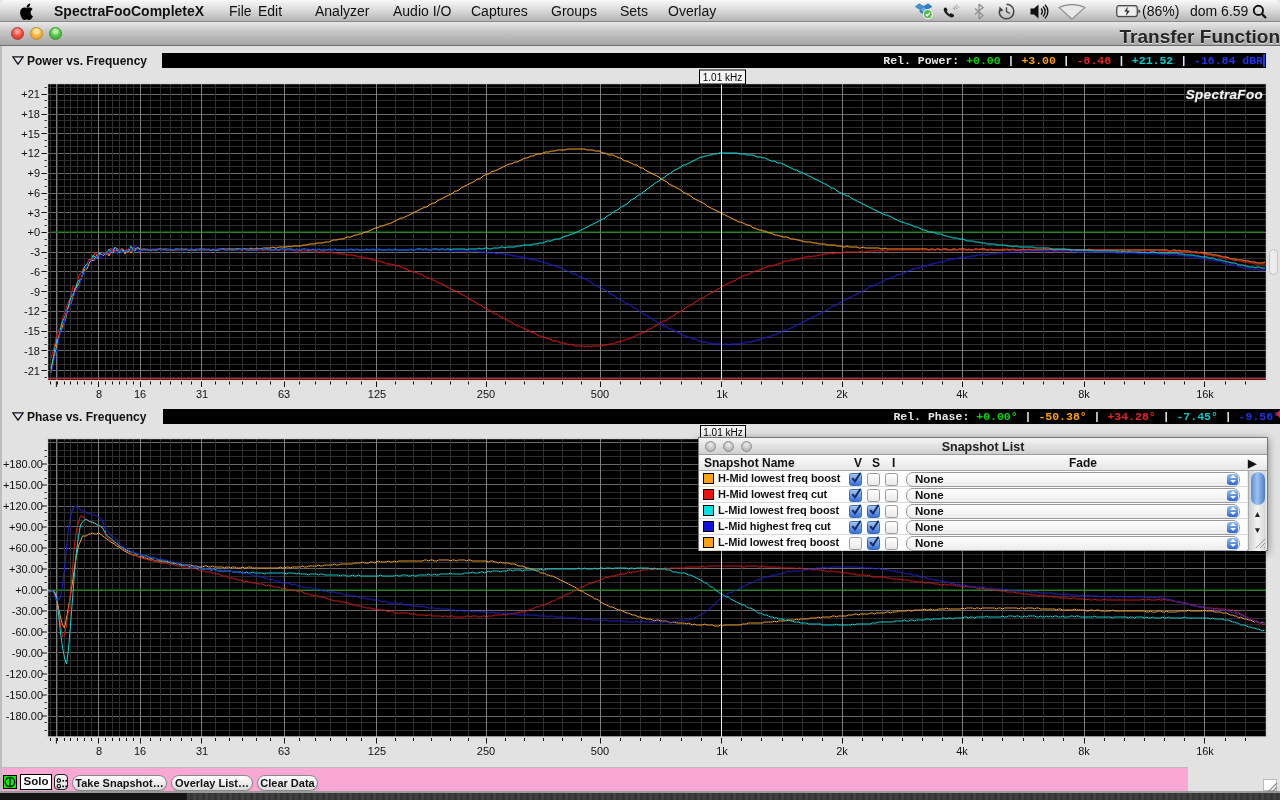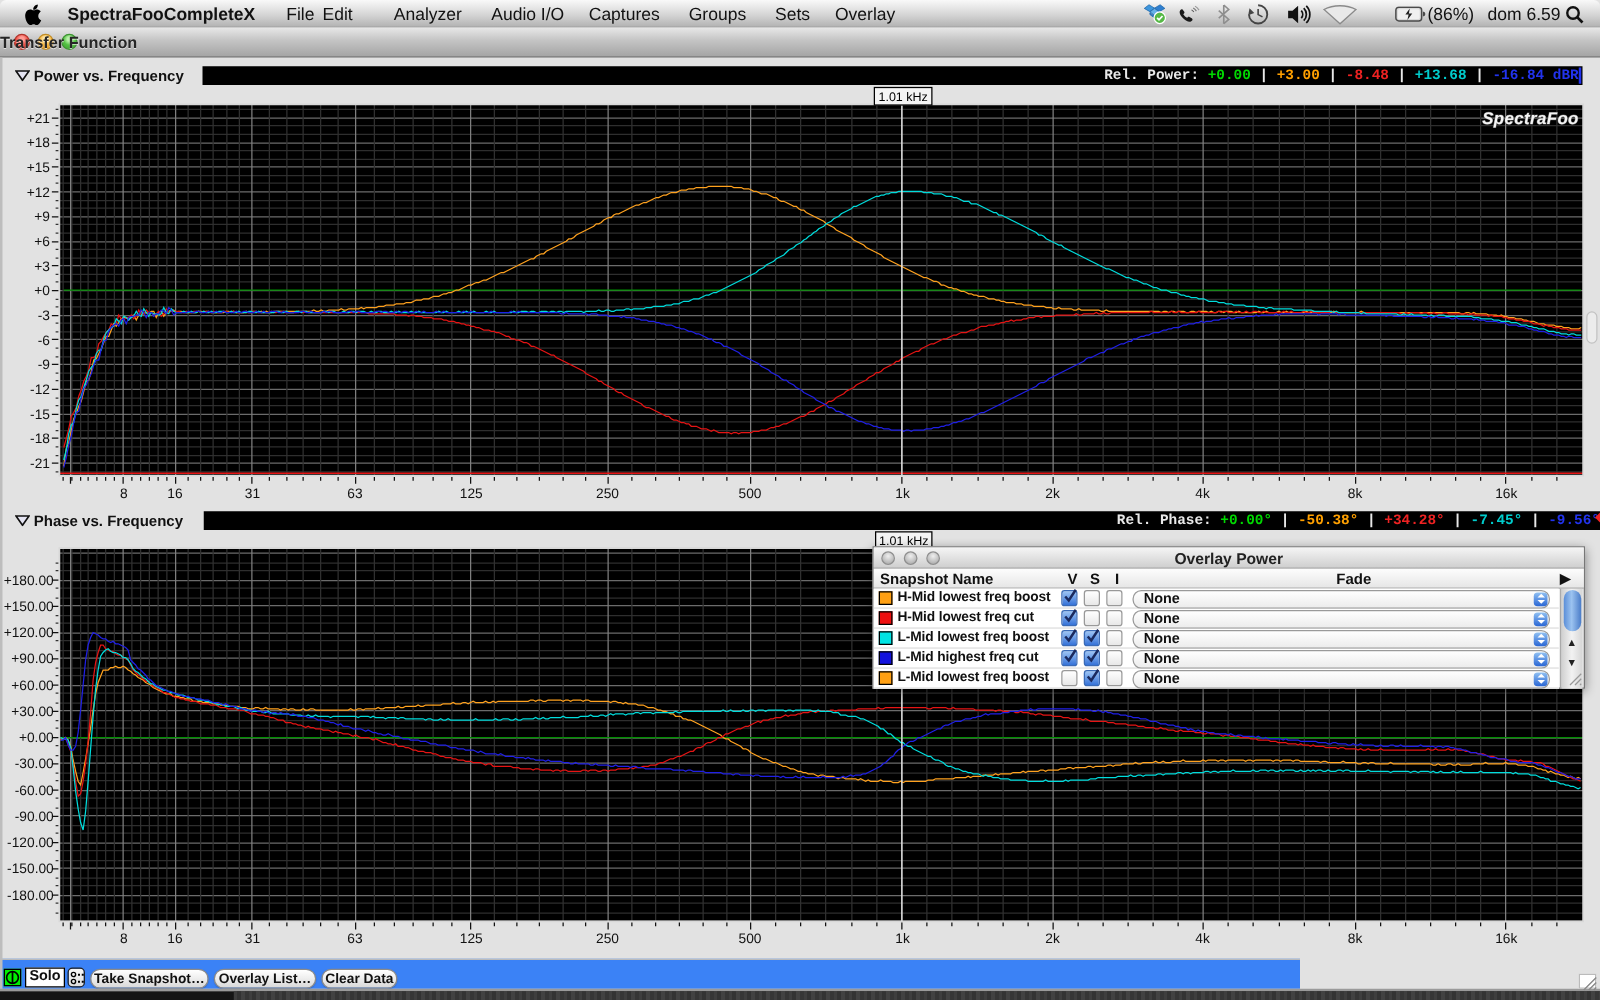--- a/index.html
+++ b/index.html
@@ -2,21 +2,21 @@
 <html><head><meta charset="utf-8"><style>
 *{margin:0;padding:0;box-sizing:border-box}
 html,body{width:1280px;height:800px;overflow:hidden;font-family:"Liberation Sans",sans-serif;background:#000}
 .screen{position:absolute;left:0;top:0;width:1280px;height:800px;background:#e2e2e2}
 .menubar{position:absolute;left:0;top:0;width:1280px;height:22px;background:linear-gradient(#f9f9f9,#d6d6d6 55%,#b4b4b4);border-bottom:1px solid #888;border-radius:5px 5px 0 0}
 .applelogo{position:absolute;left:20px;top:3px}
 .mi{position:absolute;top:3px;font-size:14px;color:#111}
 .mi.b{font-weight:bold}
 .mtext{position:absolute;top:3px;font-size:14px;color:#111}
 .titlebar{position:absolute;left:0;top:22px;width:1280px;height:24px;background:linear-gradient(#e8e8e8,#c4c4c4 45%,#a5a5a5);border-bottom:1px solid #6e6e6e}
-.title{position:absolute;left:0;right:0;top:4px;text-align:left;font-size:13px;font-weight:bold;color:#262626;text-shadow:0 1px 0 rgba(255,255,255,.6)}
+.title{position:absolute;left:0;right:0;top:4px;text-align:right;font-size:19px;font-weight:bold;color:#262626;text-shadow:0 1px 0 rgba(255,255,255,.6)}
 .tl{position:absolute;top:4.5px;width:13px;height:13px;border-radius:50%}
 .tl.red{background:radial-gradient(circle at 50% 30%,#ff9d96 0 18%,#ee4b40 50%,#c43b32);border:0.5px solid #b0352d}
 .tl.yel{background:radial-gradient(circle at 50% 30%,#ffe9a8 0 18%,#f6b33e 50%,#d2922b);border:0.5px solid #c08c25}
 .tl.grn{background:radial-gradient(circle at 50% 30%,#b8f0a8 0 18%,#53c243 50%,#3d9e31);border:0.5px solid #3c9330}
 .sechdr{position:absolute;font-size:12px;font-weight:bold;color:#111}
 .disc{position:absolute;width:12px;height:9px}
 .robar{position:absolute;background:#000;color:#ddd;font-family:"Liberation Mono",monospace;font-size:11.5px;font-weight:bold;text-align:right;line-height:15px;white-space:pre;padding-right:3px}
 .ro.w{color:#e8e8e8}.ro.g{color:#00d800}.ro.o{color:#ffa000}.ro.r{color:#ee2222}.ro.c{color:#00cccc}.ro.b{color:#2233ee}
 svg.graph{position:absolute;left:0}
 .ax{font-family:"Liberation Sans",sans-serif;font-size:11px;fill:#111}
@@ -34,21 +34,21 @@
 .cbx{position:relative;display:inline-block;width:13px;height:13px;border:1px solid #999;border-radius:2.5px;background:linear-gradient(#fff,#e8e8e8)}
 .cbx.on{background:linear-gradient(#9fc6f5,#3572d8);border-color:#3a6ab5}
 .pop{position:absolute;left:207px;top:1px;width:334px;height:15px;border:1px solid #9a9a9a;border-radius:7px;background:linear-gradient(#fff,#ececec);font-size:11.5px;font-weight:bold;color:#111;line-height:12px;padding-left:8px}
 .step{position:absolute;right:1px;top:0.5px;width:11px;height:11px;border-radius:3px;background:linear-gradient(#8fc0f2,#2a66d4)}
 .su{position:absolute;left:2.5px;top:1.5px;border-left:3px solid transparent;border-right:3px solid transparent;border-bottom:3.5px solid #fff}
 .sd{position:absolute;left:2.5px;bottom:1.5px;border-left:3px solid transparent;border-right:3px solid transparent;border-top:3.5px solid #fff}
 .ovl-sb{position:absolute;right:1px;top:33px;width:18px;height:80px;background:linear-gradient(90deg,#cfcfcf,#f2f2f2 50%,#d6d6d6);border-left:1px solid #aaa}
 .sb-thumb{position:absolute;left:1.5px;top:1px;width:14px;height:33px;border-radius:7px;background:linear-gradient(90deg,#5b8ed8,#9cc3f0 45%,#4a7cc8)}
 .sb-btn{position:absolute;left:0;width:17px;height:14px;font-size:8.5px;color:#222;text-align:center;line-height:14px}
 .grip{position:absolute;right:1px;bottom:1px}
-.tbar{position:absolute;left:0;top:767px;width:1040px;height:24px;background:#3b82f6;border-top:1px solid #bbb}
+.tbar{position:absolute;left:0;top:767px;width:1188px;height:24px;background:#f9a8d4;border-top:1px solid #bbb}
 .pwbtn{position:absolute;left:3px;top:7px;width:14px;height:14px;background:#00ef00;border:1.5px solid #000}
 .pwbtn svg{left:-0.5px!important;top:-0.5px!important}
 .solobox{position:absolute;left:20px;top:6px;width:32px;height:16px;background:#fff;border:1.5px solid #000;box-shadow:inset 0 0 0 1px #fff;font-size:11.5px;font-weight:bold;color:#111;text-align:center;line-height:13px}
 .minibtn{position:absolute;left:54px;top:6px;width:14px;height:16px;background:linear-gradient(#f8f8f8,#ddd);border:1.5px solid #222;border-radius:4px;padding:1px 0 0 1px}
 .pill{position:absolute;top:7px;height:16px;white-space:nowrap;overflow:visible;border:1px solid #8a8a8a;border-radius:8px;background:linear-gradient(#fff,#efefef 45%,#d9d9d9);font-size:11px;font-weight:bold;color:#111;text-align:center;line-height:15.5px;box-shadow:0 0.5px 1px rgba(0,0,0,.25)}
 .winbottom{position:absolute;left:0;top:791px;width:1280px;height:2px;background:#9a9a9a}
 .deskstrip{position:absolute;left:0;top:793px;width:1280px;height:7px;background:#151515}
 .deskstrip .r{position:absolute;left:187px;top:0;width:1093px;height:7px;background:repeating-linear-gradient(90deg,#3e3e3e 0 3px,#333 3px 6px,#424242 6px 9px,#363636 9px 12px)}
 .edge{position:absolute;top:46px;width:2px;height:745px;background:#bdbdbd}
 </style></head><body>
@@ -56,21 +56,21 @@
     <div class="titlebar">
       <span class="tl red" style="left:11px"></span>
       <span class="tl yel" style="left:30px"></span>
       <span class="tl grn" style="left:49px"></span>
       <div class="title">Transfer Function</div>
     </div>
     <svg class="disc" style="left:12px;top:56px" width="12" height="9" viewBox="0 0 12 9">
       <path d="M0.8 0.8 H11.2 L6 8.2 Z" fill="#e4e4f2" stroke="#111" stroke-width="1.3"></path>
     </svg>
     <span class="sechdr" style="left:27px;top:54px">Power vs. Frequency</span>
-    <div class="robar" style="left:162px;top:53px;width:1104px;height:15px"><span class="ro w">Rel. Power:</span> <span class="ro g">+0.00</span> <span class="ro w">|</span> <span class="ro o">+3.00</span> <span class="ro w">|</span> <span class="ro r">-8.48</span> <span class="ro w">|</span> <span class="ro c">+13.68</span> <span class="ro w">|</span> <span class="ro b">-16.84 dBR</span></div>
+    <div class="robar" style="left:162px;top:53px;width:1104px;height:15px"><span class="ro w">Rel. Power:</span> <span class="ro g">+0.00</span> <span class="ro w">|</span> <span class="ro o">+3.00</span> <span class="ro w">|</span> <span class="ro r">-8.48</span> <span class="ro w">|</span> <span class="ro c">+21.52</span> <span class="ro w">|</span> <span class="ro b">-16.84 dBR</span></div>
     <div style="position:absolute;left:1263px;top:54px;width:2px;height:13px;background:#2233ee"></div>
     <svg class="graph" style="top:68px" width="1280" height="336" viewBox="0 68 1280 336">
       <rect x="47.5" y="83.5" width="1219.0" height="297.0" fill="#000"></rect>
       <path d="M47.5 377.5H1266.5M47.5 364.5H1266.5M47.5 357.5H1266.5M47.5 344.5H1266.5M47.5 337.5H1266.5M47.5 324.5H1266.5M47.5 318.5H1266.5M47.5 304.5H1266.5M47.5 298.5H1266.5M47.5 285.5H1266.5M47.5 278.5H1266.5M47.5 265.5H1266.5M47.5 258.5H1266.5M47.5 245.5H1266.5M47.5 239.5H1266.5M47.5 225.5H1266.5M47.5 219.5H1266.5M47.5 206.5H1266.5M47.5 199.5H1266.5M47.5 186.5H1266.5M47.5 179.5H1266.5M47.5 166.5H1266.5M47.5 160.5H1266.5M47.5 146.5H1266.5M47.5 140.5H1266.5M47.5 127.5H1266.5M47.5 120.5H1266.5M47.5 107.5H1266.5M47.5 100.5H1266.5M47.5 87.5H1266.5" stroke="#2e2e2e" stroke-width="1"></path>
       <path d="M47.5 370.5H1266.5M47.5 350.5H1266.5M47.5 331.5H1266.5M47.5 311.5H1266.5M47.5 291.5H1266.5M47.5 271.5H1266.5M47.5 252.5H1266.5M47.5 232.5H1266.5M47.5 212.5H1266.5M47.5 193.5H1266.5M47.5 173.5H1266.5M47.5 153.5H1266.5M47.5 133.5H1266.5M47.5 114.5H1266.5M47.5 94.5H1266.5" stroke="#6b6b6b" stroke-width="1"></path>
       <path d="M50.5 83.5V380.5M57.5 83.5V380.5M64.5 83.5V380.5M70.5 83.5V380.5M77.5 83.5V380.5M84.5 83.5V380.5M91.5 83.5V380.5M105.5 83.5V380.5M112.5 83.5V380.5M119.5 83.5V380.5M126.5 83.5V380.5M133.5 83.5V380.5M150.5 83.5V380.5M160.5 83.5V380.5M170.5 83.5V380.5M181.5 83.5V380.5M191.5 83.5V380.5M215.5 83.5V380.5M229.5 83.5V380.5M242.5 83.5V380.5M256.5 83.5V380.5M270.5 83.5V380.5M299.5 83.5V380.5M315.5 83.5V380.5M330.5 83.5V380.5M346.5 83.5V380.5M361.5 83.5V380.5M395.5 83.5V380.5M413.5 83.5V380.5M431.5 83.5V380.5M450.5 83.5V380.5M468.5 83.5V380.5M505.5 83.5V380.5M524.5 83.5V380.5M543.5 83.5V380.5M562.5 83.5V380.5M581.5 83.5V380.5M620.5 83.5V380.5M640.5 83.5V380.5M660.5 83.5V380.5M681.5 83.5V380.5M701.5 83.5V380.5M741.5 83.5V380.5M761.5 83.5V380.5M782.5 83.5V380.5M802.5 83.5V380.5M822.5 83.5V380.5M862.5 83.5V380.5M882.5 83.5V380.5M902.5 83.5V380.5M922.5 83.5V380.5M942.5 83.5V380.5M982.5 83.5V380.5M1002.5 83.5V380.5M1023.5 83.5V380.5M1043.5 83.5V380.5M1063.5 83.5V380.5M1104.5 83.5V380.5M1124.5 83.5V380.5M1144.5 83.5V380.5M1164.5 83.5V380.5M1184.5 83.5V380.5M1225.5 83.5V380.5M1245.5 83.5V380.5" stroke="#303030" stroke-width="1" fill="none"></path>
       <path d="M56.5 83.5V380.5M98.5 83.5V380.5M140.5 83.5V380.5M201.5 83.5V380.5M284.5 83.5V380.5M376.5 83.5V380.5M486.5 83.5V380.5M600.5 83.5V380.5M721.5 83.5V380.5M842.5 83.5V380.5M962.5 83.5V380.5M1084.5 83.5V380.5M1204.5 83.5V380.5" stroke="#7e7e7e" stroke-width="1" fill="none"></path>
       <text x="40" y="374.5" text-anchor="end" class="ax">-21</text>
       <text x="40" y="354.7" text-anchor="end" class="ax">-18</text>
       <text x="40" y="335.0" text-anchor="end" class="ax">-15</text>
@@ -163,21 +163,21 @@
       <text x="1084" y="754.5" text-anchor="middle" class="ax">8k</text>
       <text x="1205" y="754.5" text-anchor="middle" class="ax">16k</text>
       <rect x="700.5" y="425.5" width="45" height="13.5" fill="#f4f4f4" stroke="#000" stroke-width="1"></rect>
       <text x="723" y="436" text-anchor="middle" class="fb">1.01 kHz</text>
     </svg>
     <div class="ovl">
       <div class="ovl-tb">
         <span class="tl-g" style="left:6px"></span>
         <span class="tl-g" style="left:24px"></span>
         <span class="tl-g" style="left:42px"></span>
-        <div class="ovl-title">Overlay Power</div>
+        <div class="ovl-title">Snapshot List</div>
       </div>
       <div class="ovl-hd">
         <span style="position:absolute;left:5px">Snapshot Name</span>
         <span style="position:absolute;left:155px">V</span>
         <span style="position:absolute;left:173px">S</span>
         <span style="position:absolute;left:193px">I</span>
         <span style="position:absolute;left:370px">Fade</span>
         <span style="position:absolute;left:549px;top:0px;font-size:11px">▶</span>
       </div>
       <div class="ovl-body">

